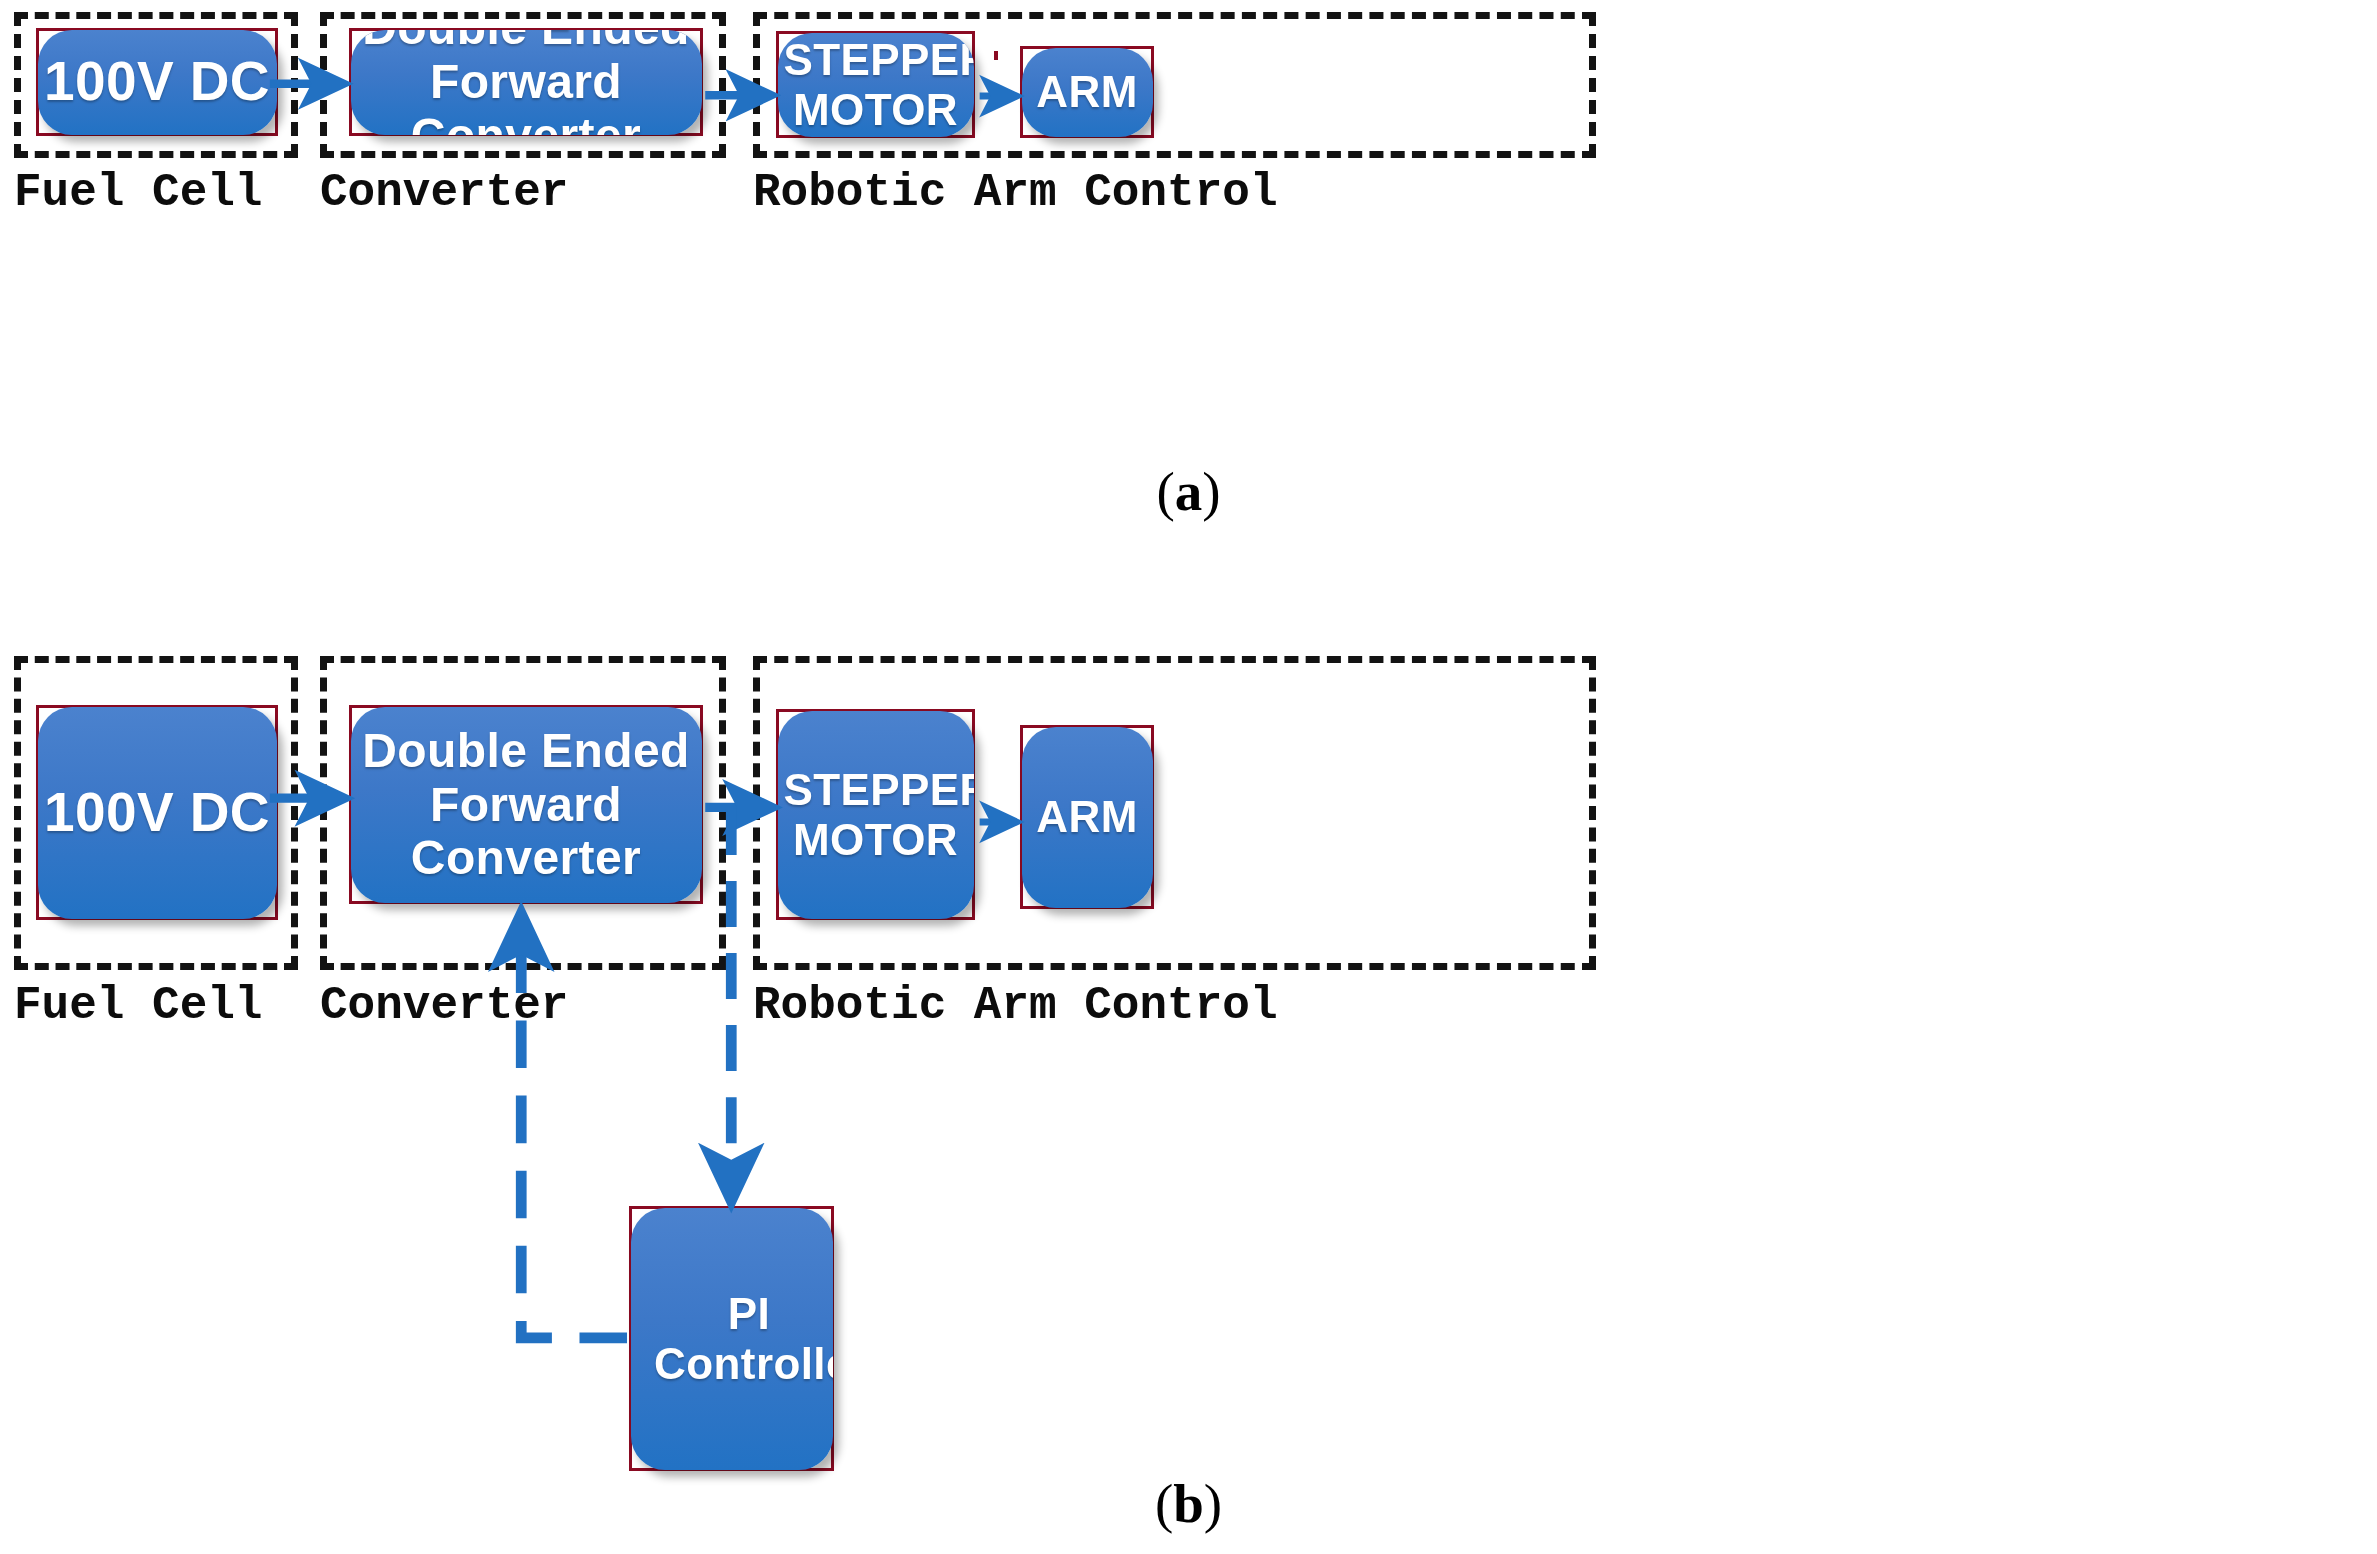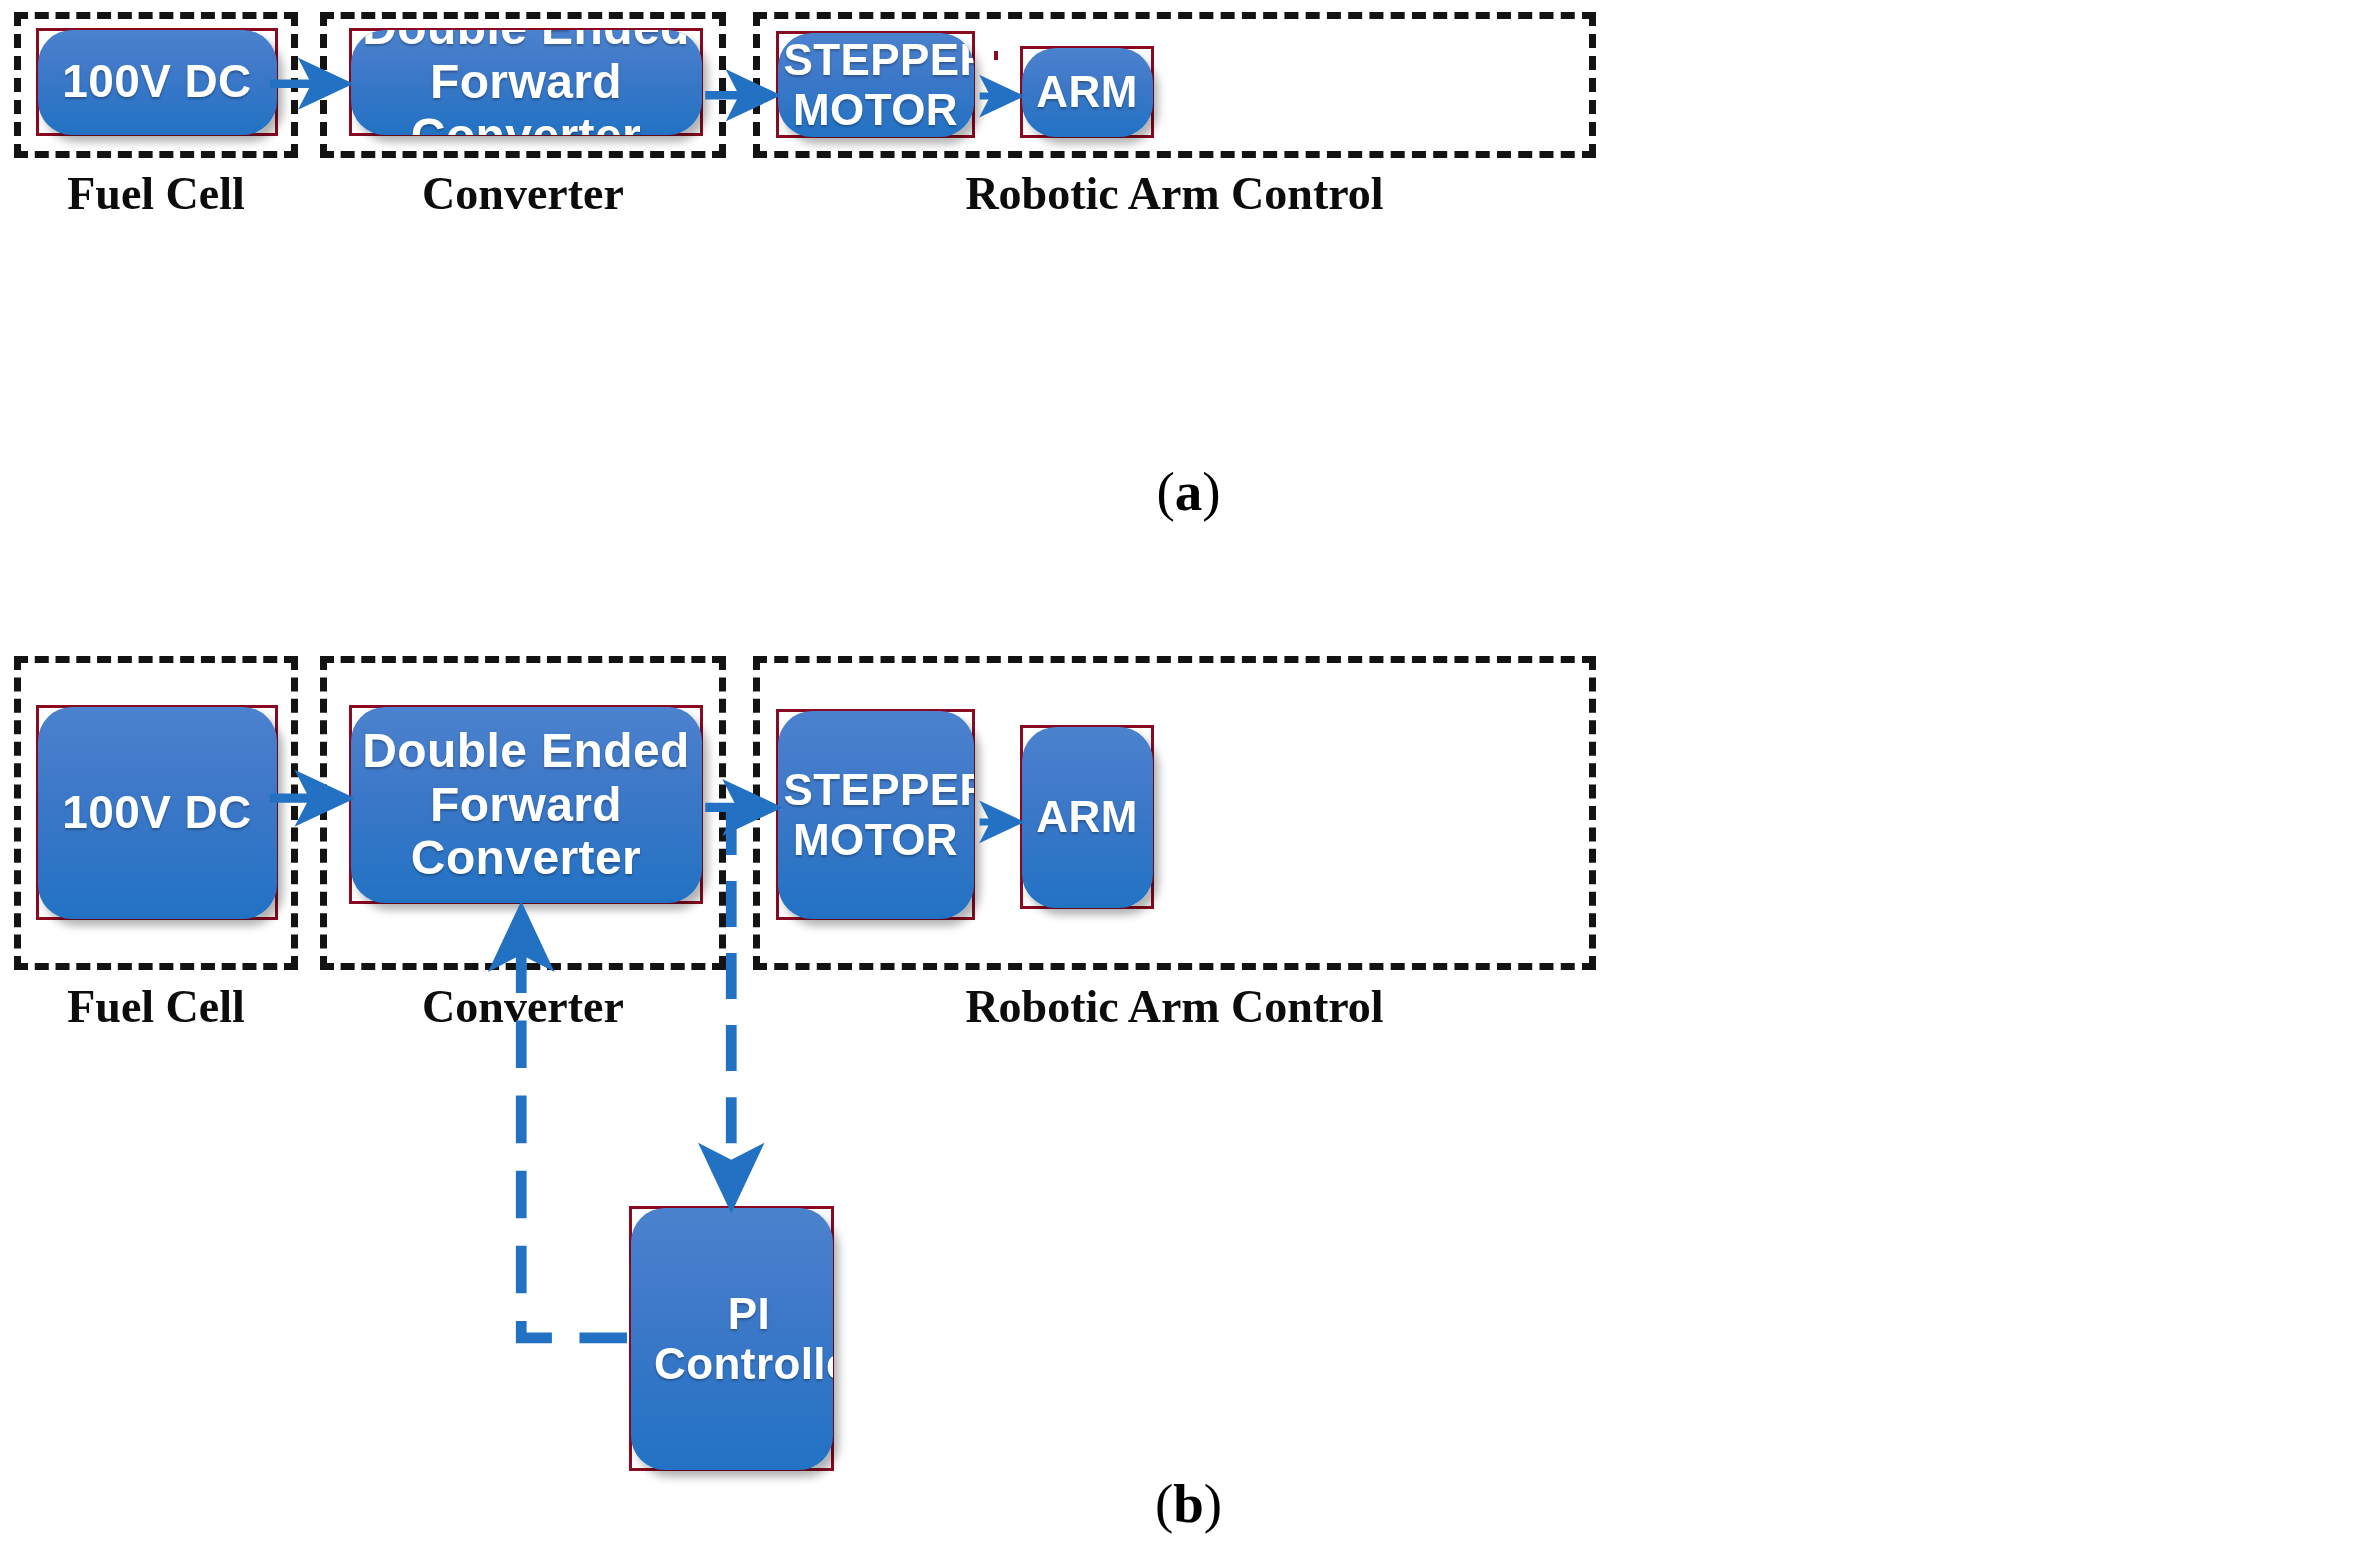--- a/index.html
+++ b/index.html
@@ -39,33 +39,32 @@
     text-align:center;
     color:#ffffff;
     font-weight:bold;
     letter-spacing:0.4px;
     line-height:1.12;
     text-shadow:0 1.5px 2.3px rgba(0,0,0,0.28);
     overflow:hidden;
   }
   .block span{display:block;width:100%;padding:0 6.1px;box-sizing:border-box;}
 
-  .fs-big{font-size:46px;}
+  .fs-big{font-size:55px;}
   .fs-med{font-size:48px;}
   .fs-sm{font-size:44px;}
 
   
   .group-label{
     position:absolute;
     font-size:46px;
     font-weight:bold;
     color:#0c0c0c;
-    text-align:center;
     white-space:nowrap;
-    font-family:Liberation Serif, serif;
+    font-family:Liberation Mono, monospace;
   }
 
   
   .fig-caption{
     position:absolute;
     font-family:"Liberation Serif", serif;
     font-size:55px;
     font-weight:bold;
     color:#000000;
     text-align:center;

